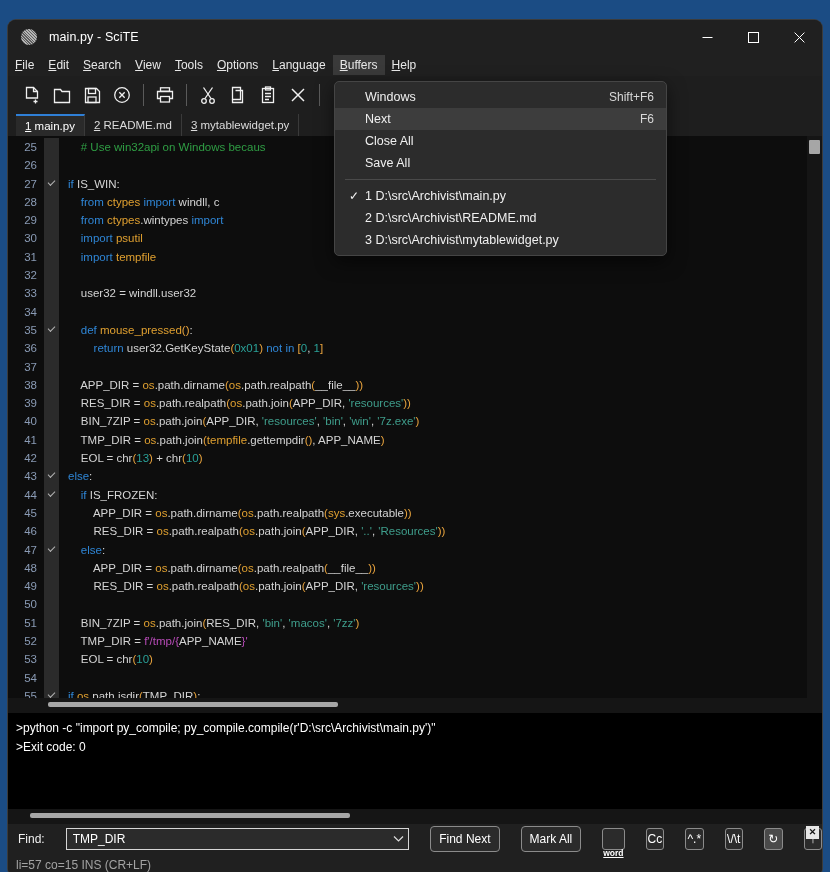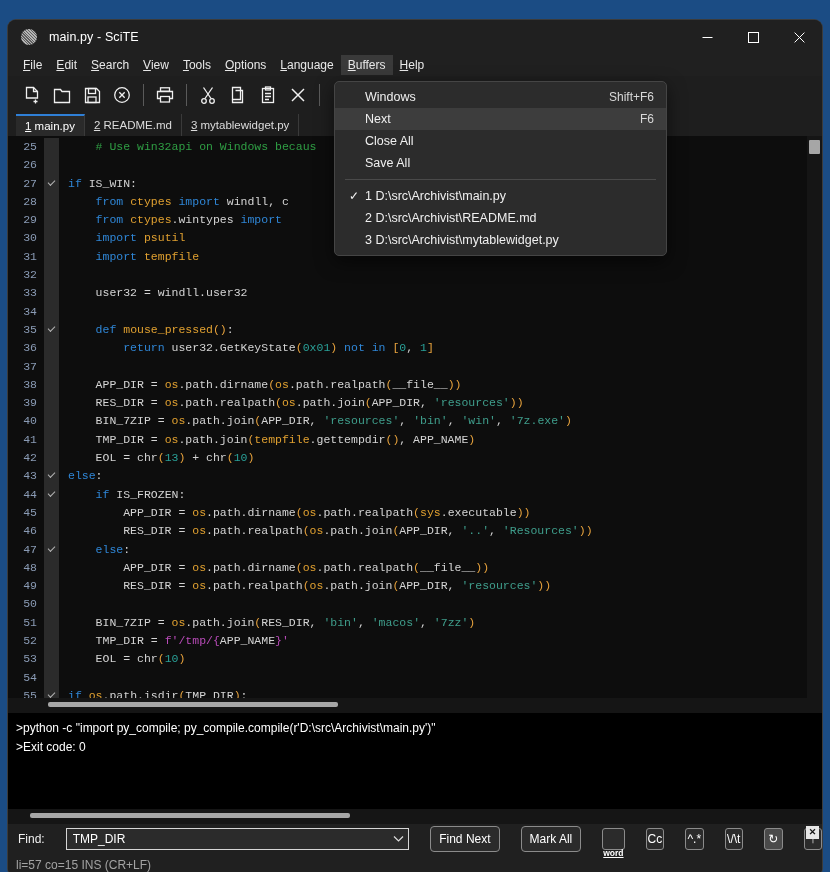--- a/index.html
+++ b/index.html
@@ -54,21 +54,20 @@
     width: 46px; height: 34px;
     display: flex; align-items: center; justify-content: center;
     color: #ffffff;
   }
   .wc svg { display: block; }
   
   #menubar {
     height: 22px; flex: 0 0 22px;
     background: #202020;
     display: flex; align-items: center;
-    padding-left: 8px;
     position: relative; z-index: 40;
   }
   .menu-item {
     font-size: 12px;
     color: #e8e8e8;
     padding: 3px 7px 3px 7px;
     line-height: 14px;
     white-space: nowrap;
   }
   .menu-item .mn { text-decoration: underline; }
@@ -117,21 +116,21 @@
     background: #0d0d0d;
     overflow: hidden;
     display: flex;
     min-height: 0;
   }
   #editor {
     position: relative;
     flex: 1 1 auto;
     background: #0d0d0d;
     overflow: hidden;
-    font-family: Liberation Mono, monospace;
+    font-family: Liberation Sans, sans-serif;
     font-size: 11.5px;
     line-height: 18.3px;
     padding-top: 2px;
   }
   .cline { display: flex; height: 18.3px; white-space: pre; }
   .lnum {
     width: 36px; flex: 0 0 36px;
     text-align: right; padding-right: 7px;
     color: #8a9bb5; background: #0d0d0d;
   }

